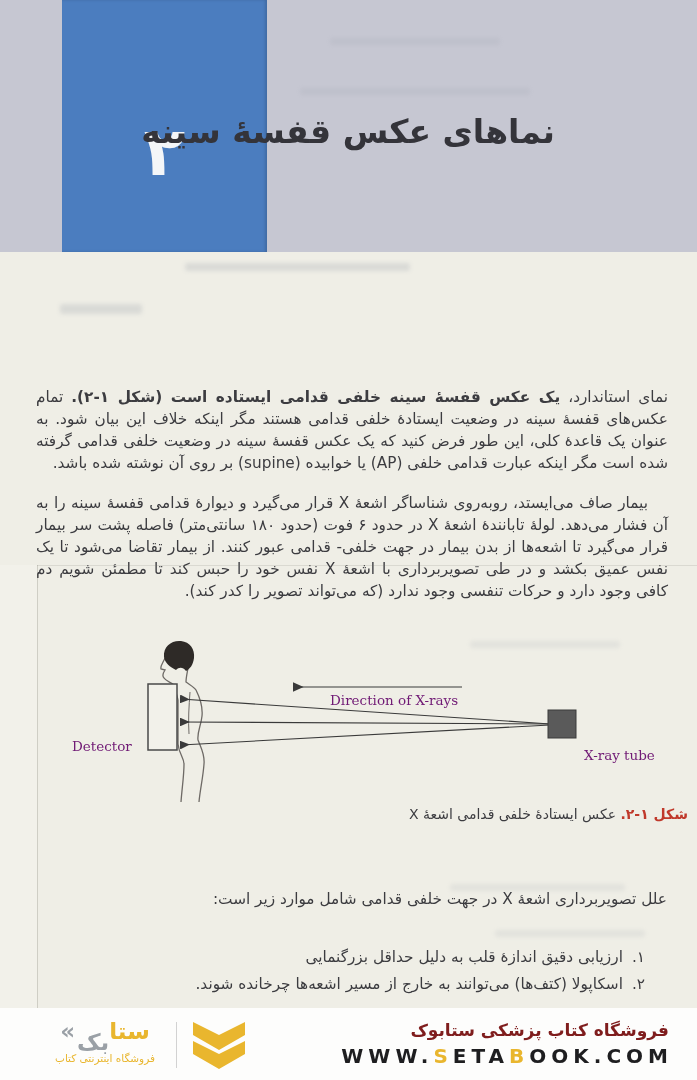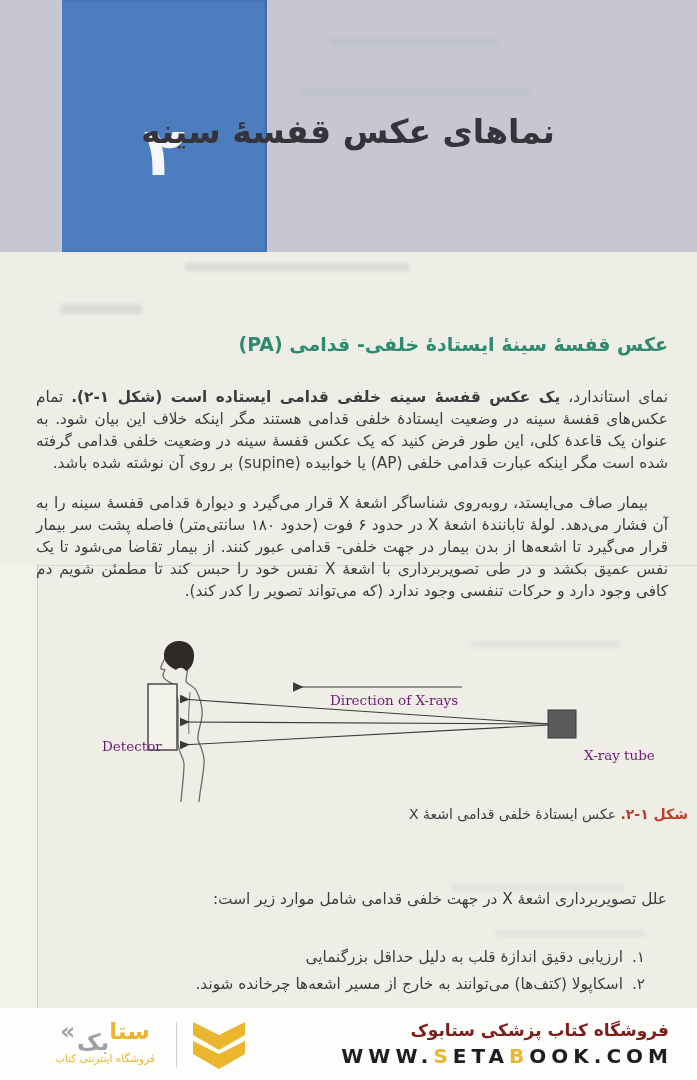--- a/index.html
+++ b/index.html
@@ -20,21 +20,21 @@
   
   .sec-heading{position:absolute;right:29px;top:333px;direction:rtl;white-space:nowrap;
     font-size:19px;font-weight:bold;color:#2e8b72;}
   .body-text{position:absolute;left:36px;width:632px;direction:rtl;text-align:justify;
     font-size:15.3px;line-height:22px;color:#3c3c40;}
   .p1{top:371px;}
   .p2{top:477px;text-indent:20px;}
   .fig-wrap{position:absolute;left:38px;top:636px;width:632px;height:170px;}
   .fig-label{position:absolute;font-family:"DejaVu Serif",serif;font-size:13.5px;color:#701a75;white-space:nowrap;margin-top:32px;}
   .lbl-direction{left:330px;top:660px;}
-  .lbl-detector{left:102px;top:706px;}
+  .lbl-detector{left:72px;top:706px;}
   .lbl-tube{left:584px;top:715px;}
   .fig-caption{position:absolute;right:9px;top:806px;direction:rtl;white-space:nowrap;
     font-size:14px;color:#3c3c40;}
   .fig-caption .fig-num{color:#c0392b;font-weight:bold;}
   .reasons-intro{position:absolute;right:30px;top:890px;direction:rtl;white-space:nowrap;
     font-size:15.3px;color:#3c3c40;}
   .list-item{position:absolute;right:52px;direction:rtl;white-space:nowrap;
     font-size:15.3px;color:#3c3c40;}
   .li-1{top:948px;margin-left:20px;}
   .li-2{top:975px;}
@@ -71,21 +71,20 @@
     <div class="chapter-num">۲</div>
   </div>
   <div class="chapter-title">نماهای عکس قفسهٔ سینه</div>
 
   <div class="ghost" style="left:185px;top:263px;width:225px;height:8px;"></div>
   <div class="ghost" style="left:60px;top:304px;width:82px;height:10px;"></div>
   <div class="ghost light" style="left:470px;top:641px;width:150px;height:7px;"></div>
   <div class="ghost light" style="left:450px;top:884px;width:175px;height:7px;"></div>
   <div class="ghost light" style="left:495px;top:930px;width:150px;height:7px;"></div>
 
-  <div class="sec-heading">عکس قفسهٔ سینهٔ ایستادهٔ خلفی- قدامی (PA)</div>
 
   <p class="body-text p1"><span>نمای استاندارد، </span><strong>یک عکس قفسهٔ سینه خلفی قدامی ایستاده است (شکل ۱-۲).</strong><span> تمام عکس‌های قفسهٔ سینه در وضعیت ایستادهٔ خلفی قدامی هستند مگر اینکه خلاف این بیان شود. به عنوان یک قاعدهٔ کلی، این طور فرض کنید که یک عکس قفسهٔ سینه در وضعیت خلفی قدامی گرفته شده است مگر اینکه عبارت قدامی خلفی (AP) یا خوابیده (supine) بر روی آن نوشته شده باشد.</span></p>
 
   <p class="body-text p2">بیمار صاف می‌ایستد، روبه‌روی شناساگر اشعهٔ X قرار می‌گیرد و دیوارهٔ قدامی قفسهٔ سینه را به آن فشار می‌دهد. لولهٔ تابانندهٔ اشعهٔ X در حدود ۶ فوت (حدود ۱۸۰ سانتی‌متر) فاصله پشت سر بیمار قرار می‌گیرد تا اشعه‌ها از بدن بیمار در جهت خلفی- قدامی عبور کنند. از بیمار تقاضا می‌شود تا یک نفس عمیق بکشد و در طی تصویربرداری با اشعهٔ X نفس خود را حبس کند تا مطمئن شویم دم کافی وجود دارد و حرکات تنفسی وجود ندارد (که می‌تواند تصویر را کدر کند).</p>
 
   <div class="fig-wrap">
     <svg width="632" height="170" viewBox="0 0 632 170">
       <defs>
         <marker id="ah" markerWidth="9" markerHeight="8" refX="8" refY="4" orient="auto">
           <path d="M9,0 L0,4 L9,8 z" fill="#3a3a3a"></path>

